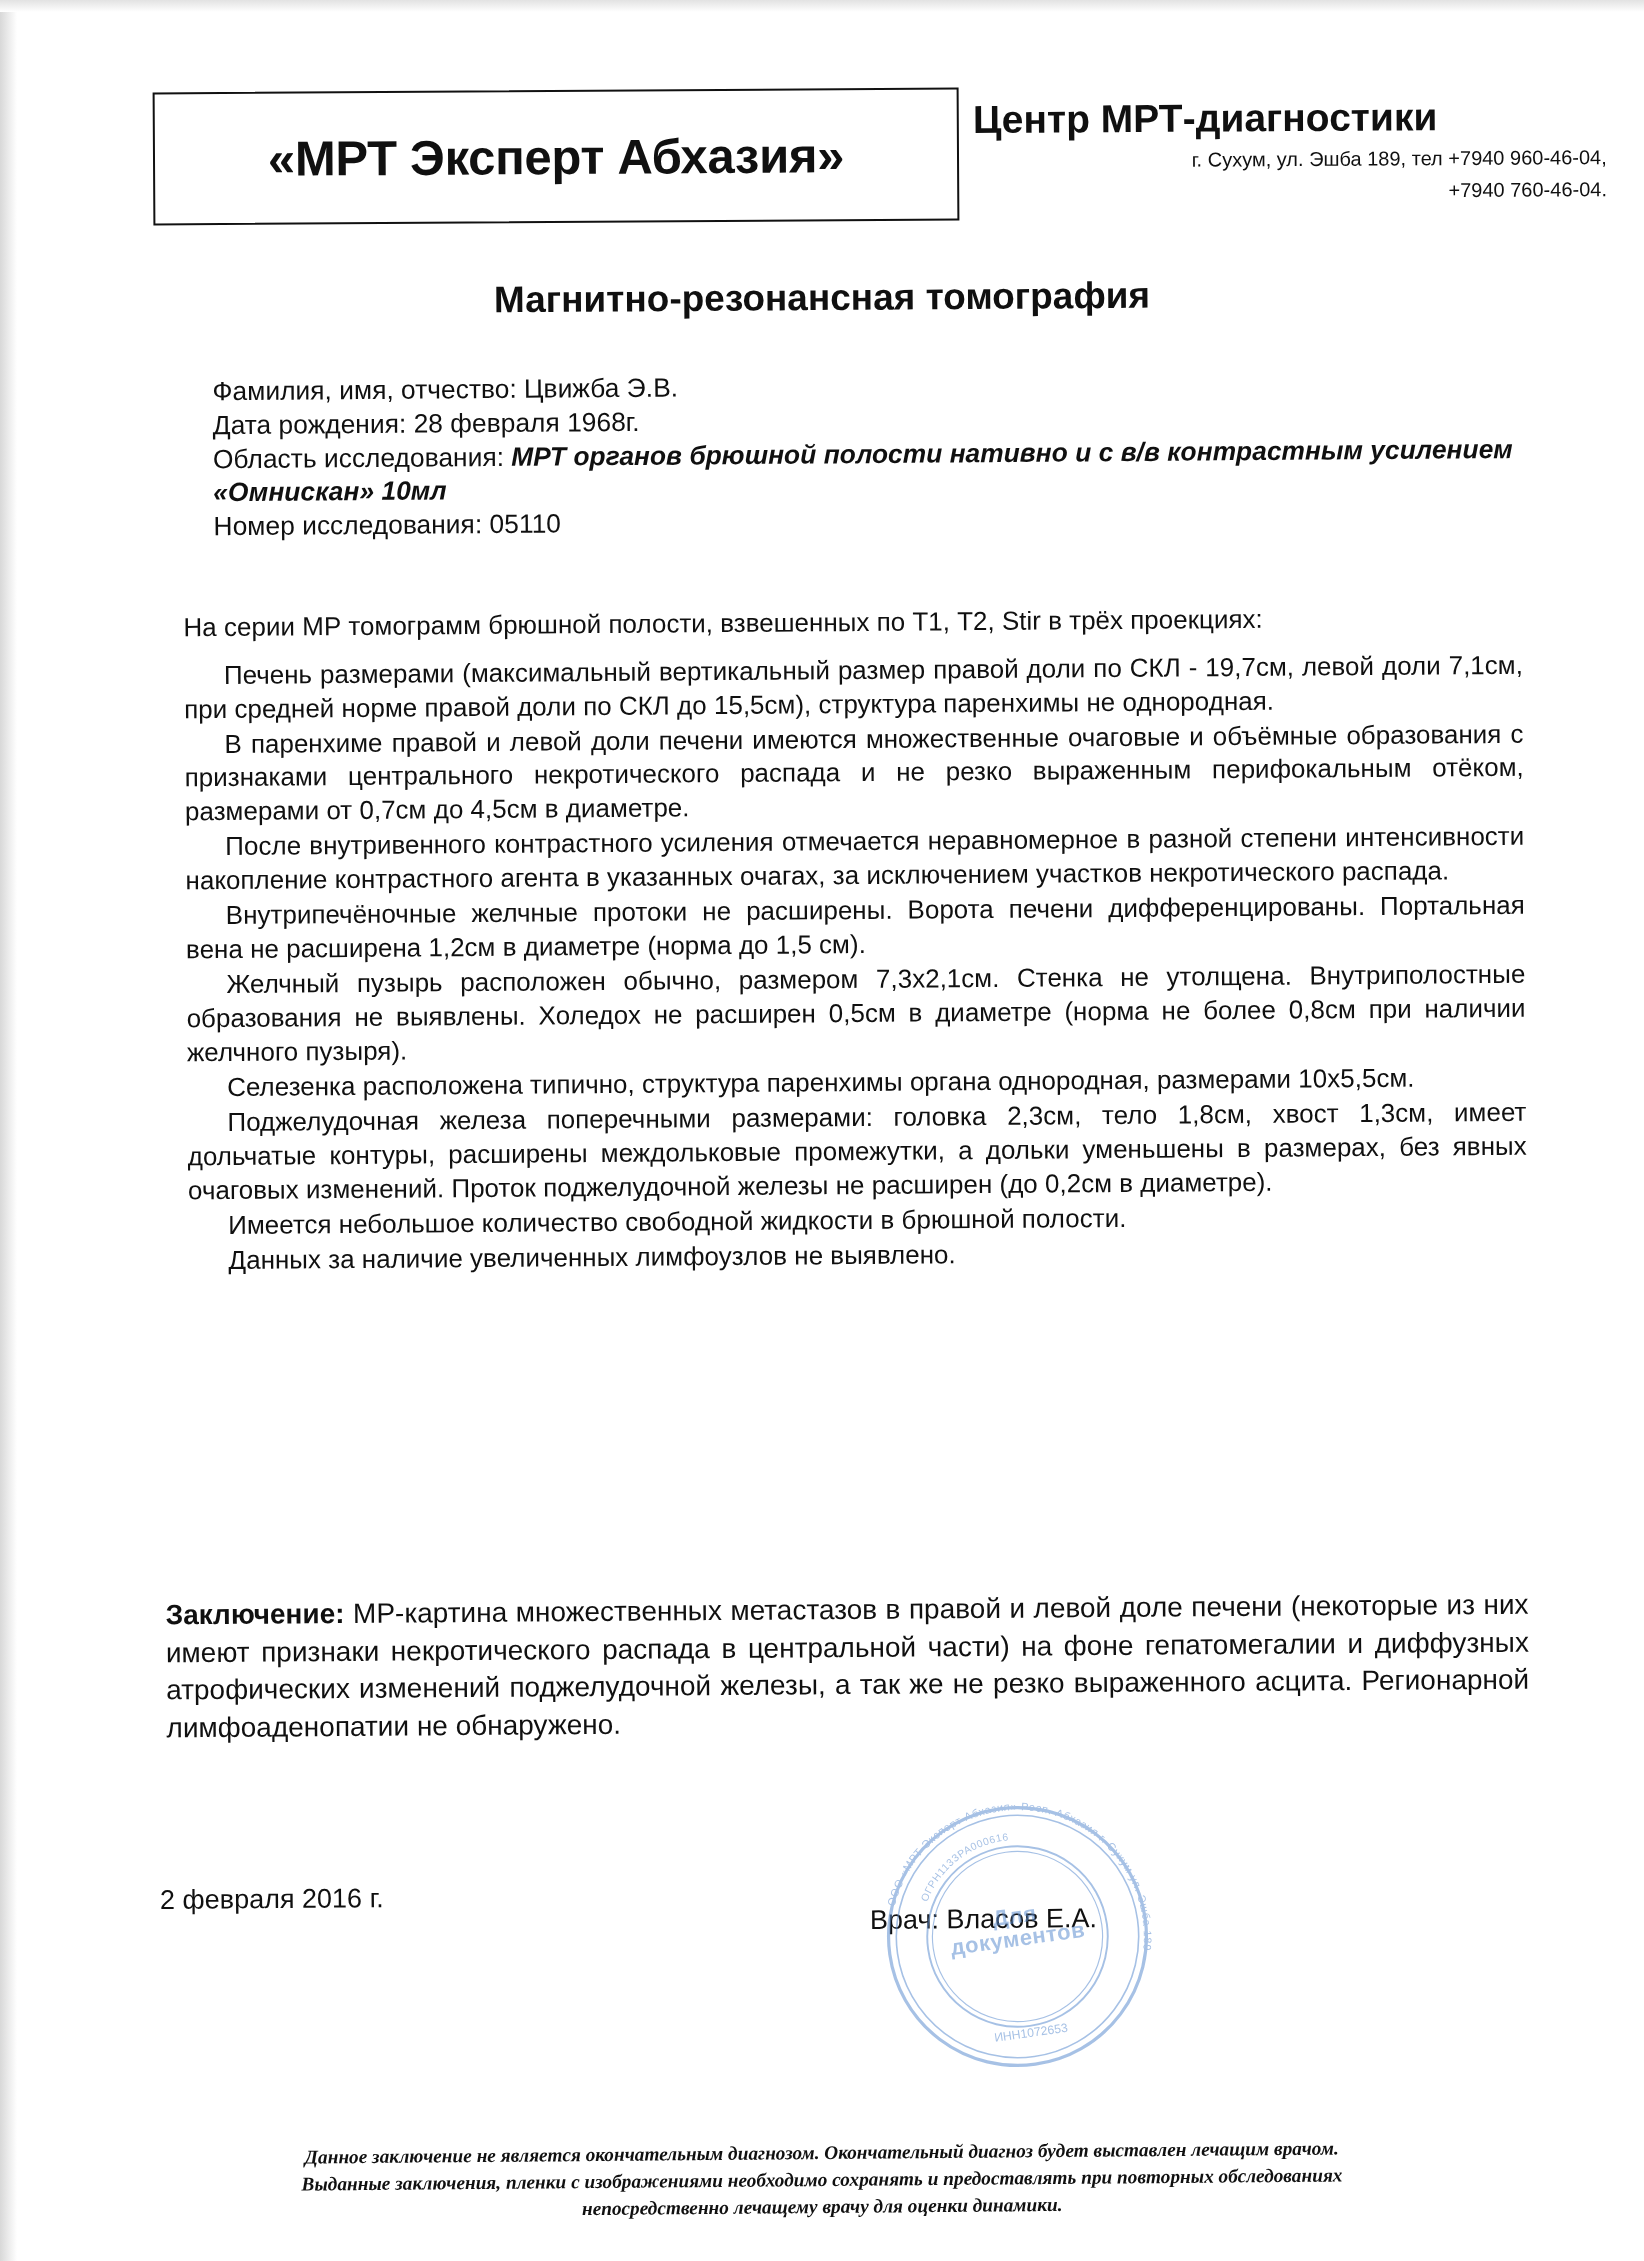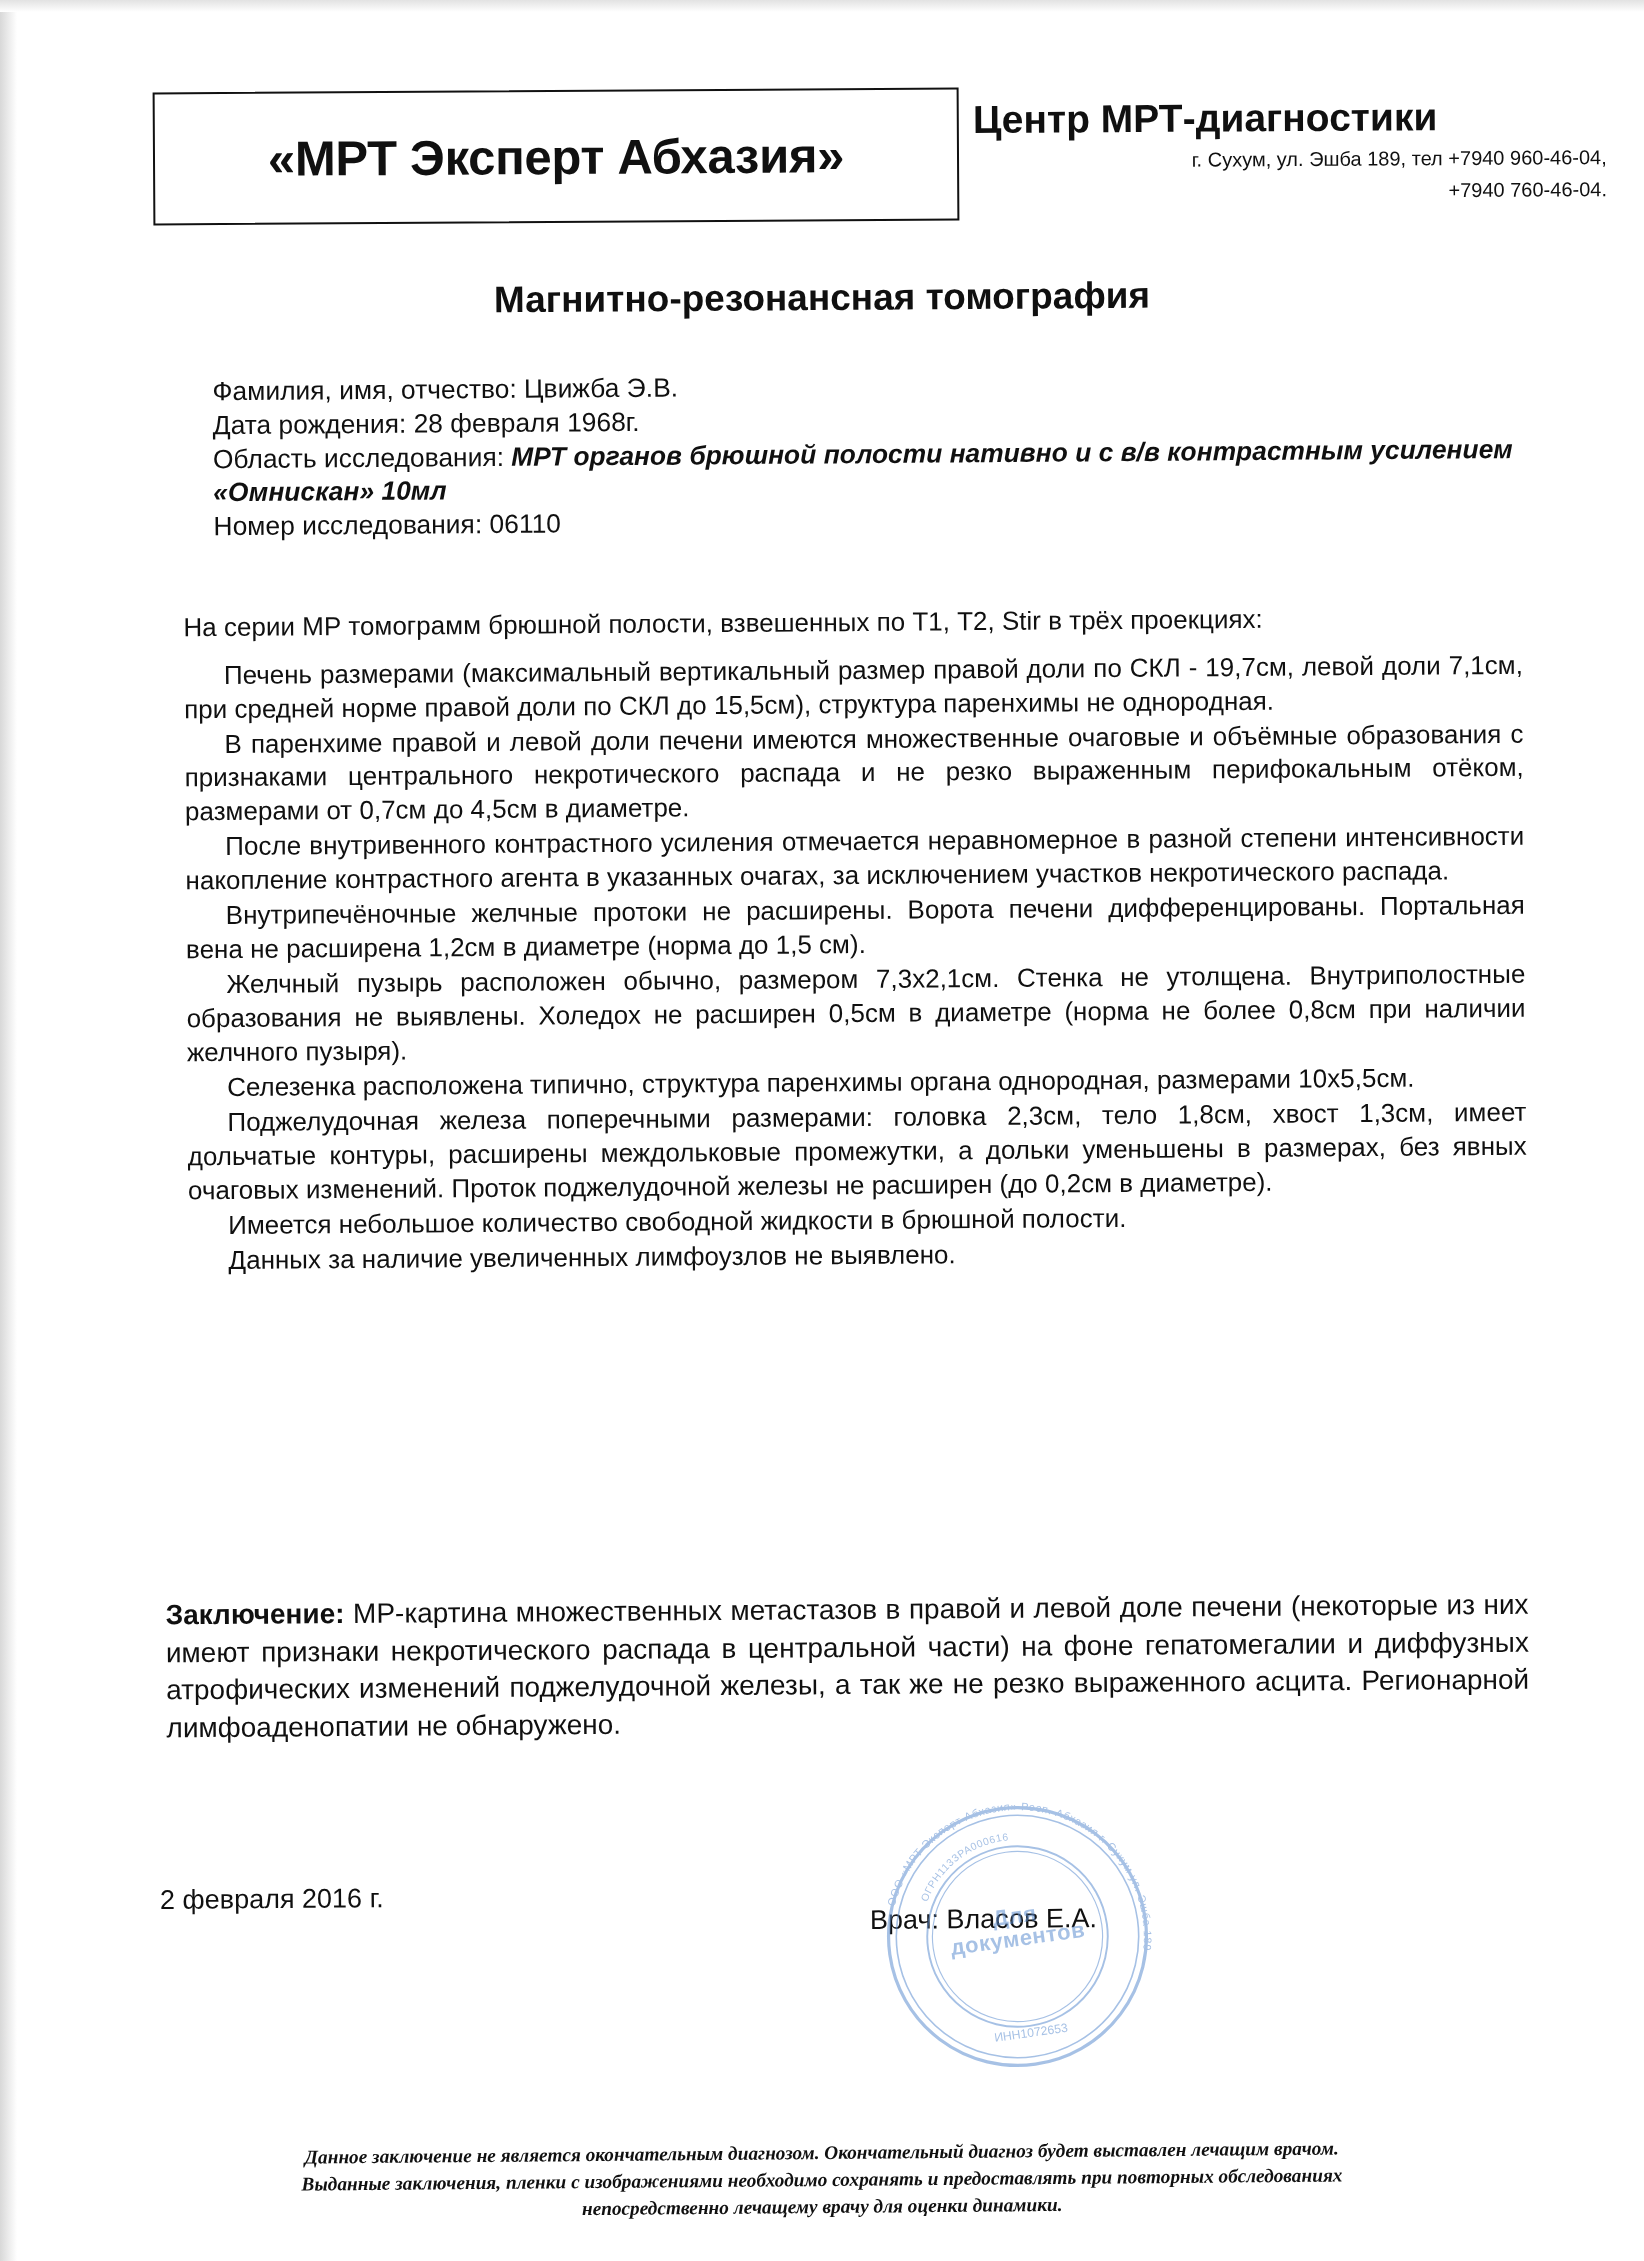--- a/index.html
+++ b/index.html
@@ -223,21 +223,21 @@
     <div class="row">
       <span>Дата рождения:</span>
       <span>28 февраля 1968г.</span>
     </div>
     <div class="row wrap">
       <span>Область исследования:</span>
       <span class="bold-italic">МРТ органов брюшной полости нативно и с в/в контрастным усилением «Омнискан» 10мл</span>
     </div>
     <div class="row">
       <span>Номер исследования:</span>
-      <span>06110</span>
+      <span>05110</span>
     </div>
   </div>
 
   <div class="body-text">
     <p class="first">На серии МР томограмм брюшной полости, взвешенных по Т1, Т2, Stir в трёх проекциях:</p>
     <p class="indent">Печень размерами (максимальный вертикальный размер правой доли по СКЛ - 19,7см, левой доли 7,1см, при средней норме правой доли по СКЛ до 15,5см), структура паренхимы не однородная.</p>
     <p class="indent">В паренхиме правой и левой доли печени имеются множественные очаговые и объёмные образования с признаками центрального некротического распада и не резко выраженным перифокальным отёком, размерами от 0,7см до 4,5см в диаметре.</p>
     <p class="indent">После внутривенного контрастного усиления отмечается неравномерное в разной степени интенсивности накопление контрастного агента в указанных очагах, за исключением участков некротического распада.</p>
     <p class="indent">Внутрипечёночные желчные протоки не расширены. Ворота печени дифференцированы. Портальная вена не расширена 1,2см в диаметре (норма до 1,5 см).</p>
     <p class="indent">Желчный пузырь расположен обычно, размером 7,3х2,1см. Стенка не утолщена. Внутриполостные образования не выявлены. Холедох не расширен 0,5см в диаметре (норма не более 0,8см при наличии желчного пузыря).</p>

